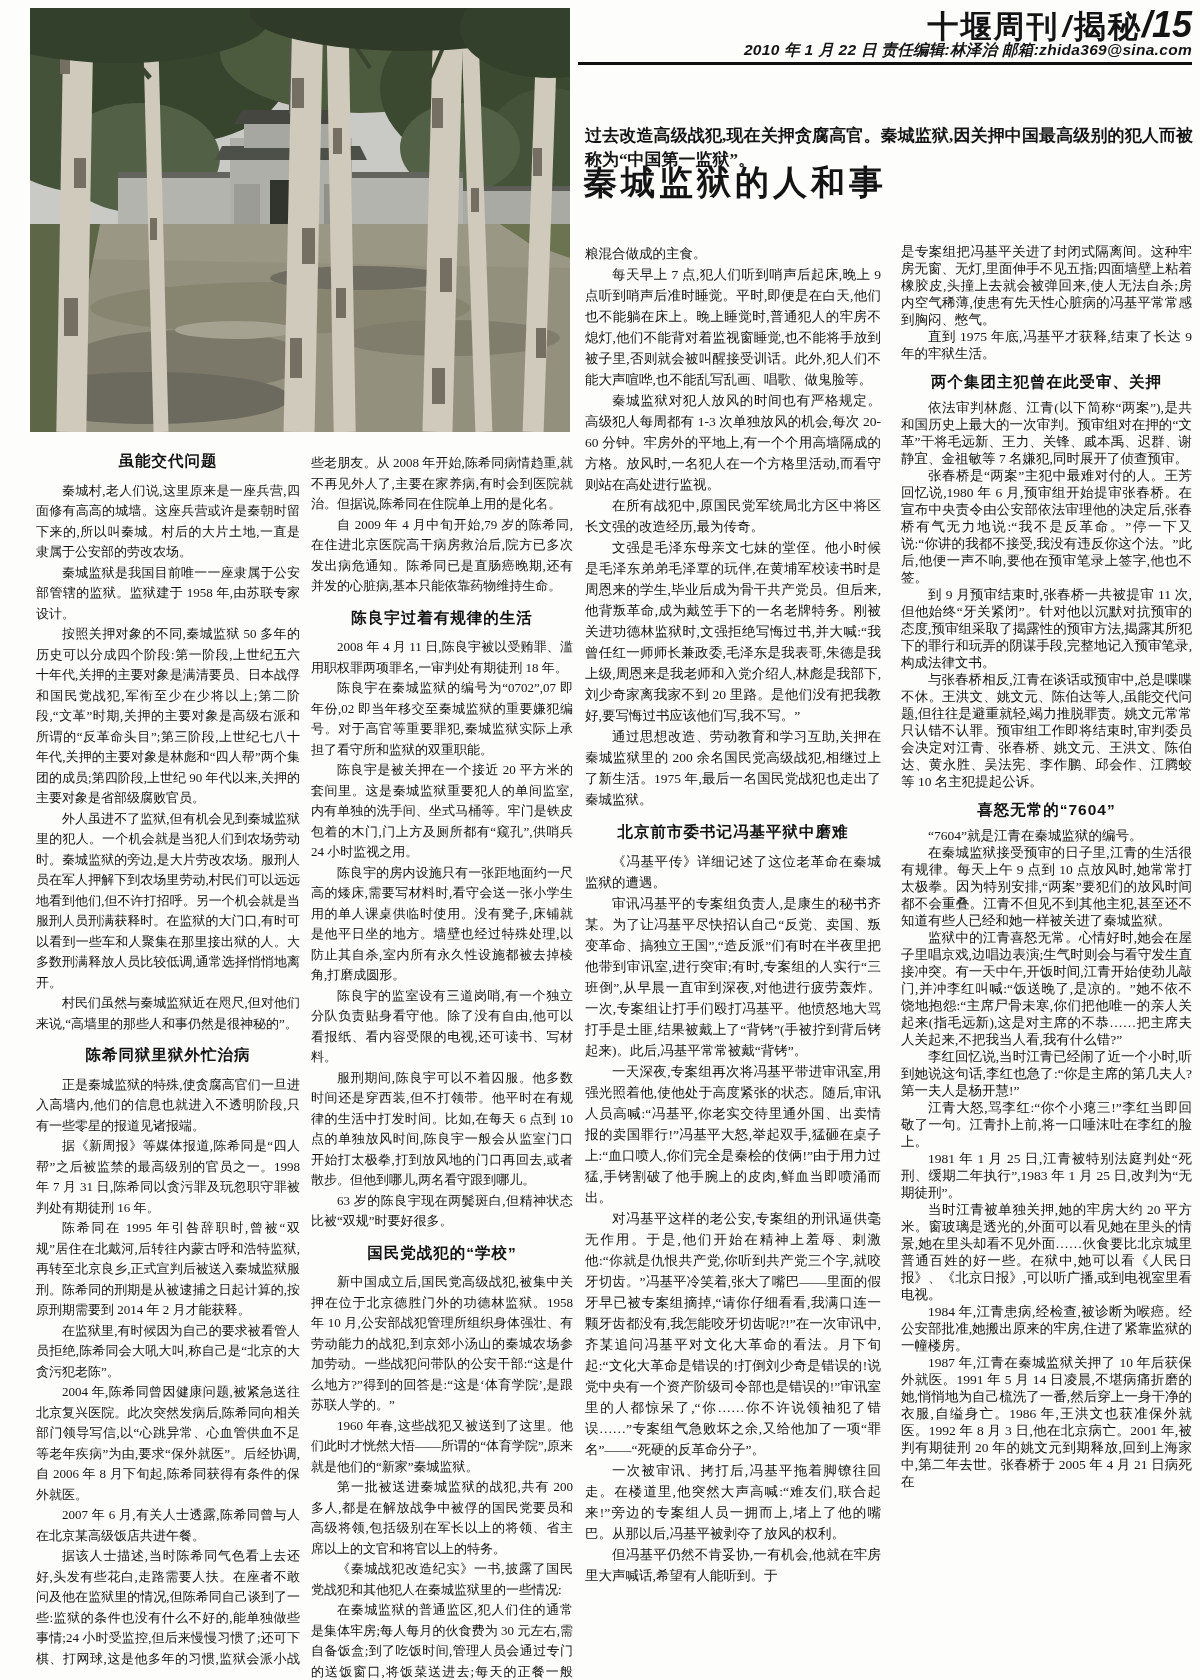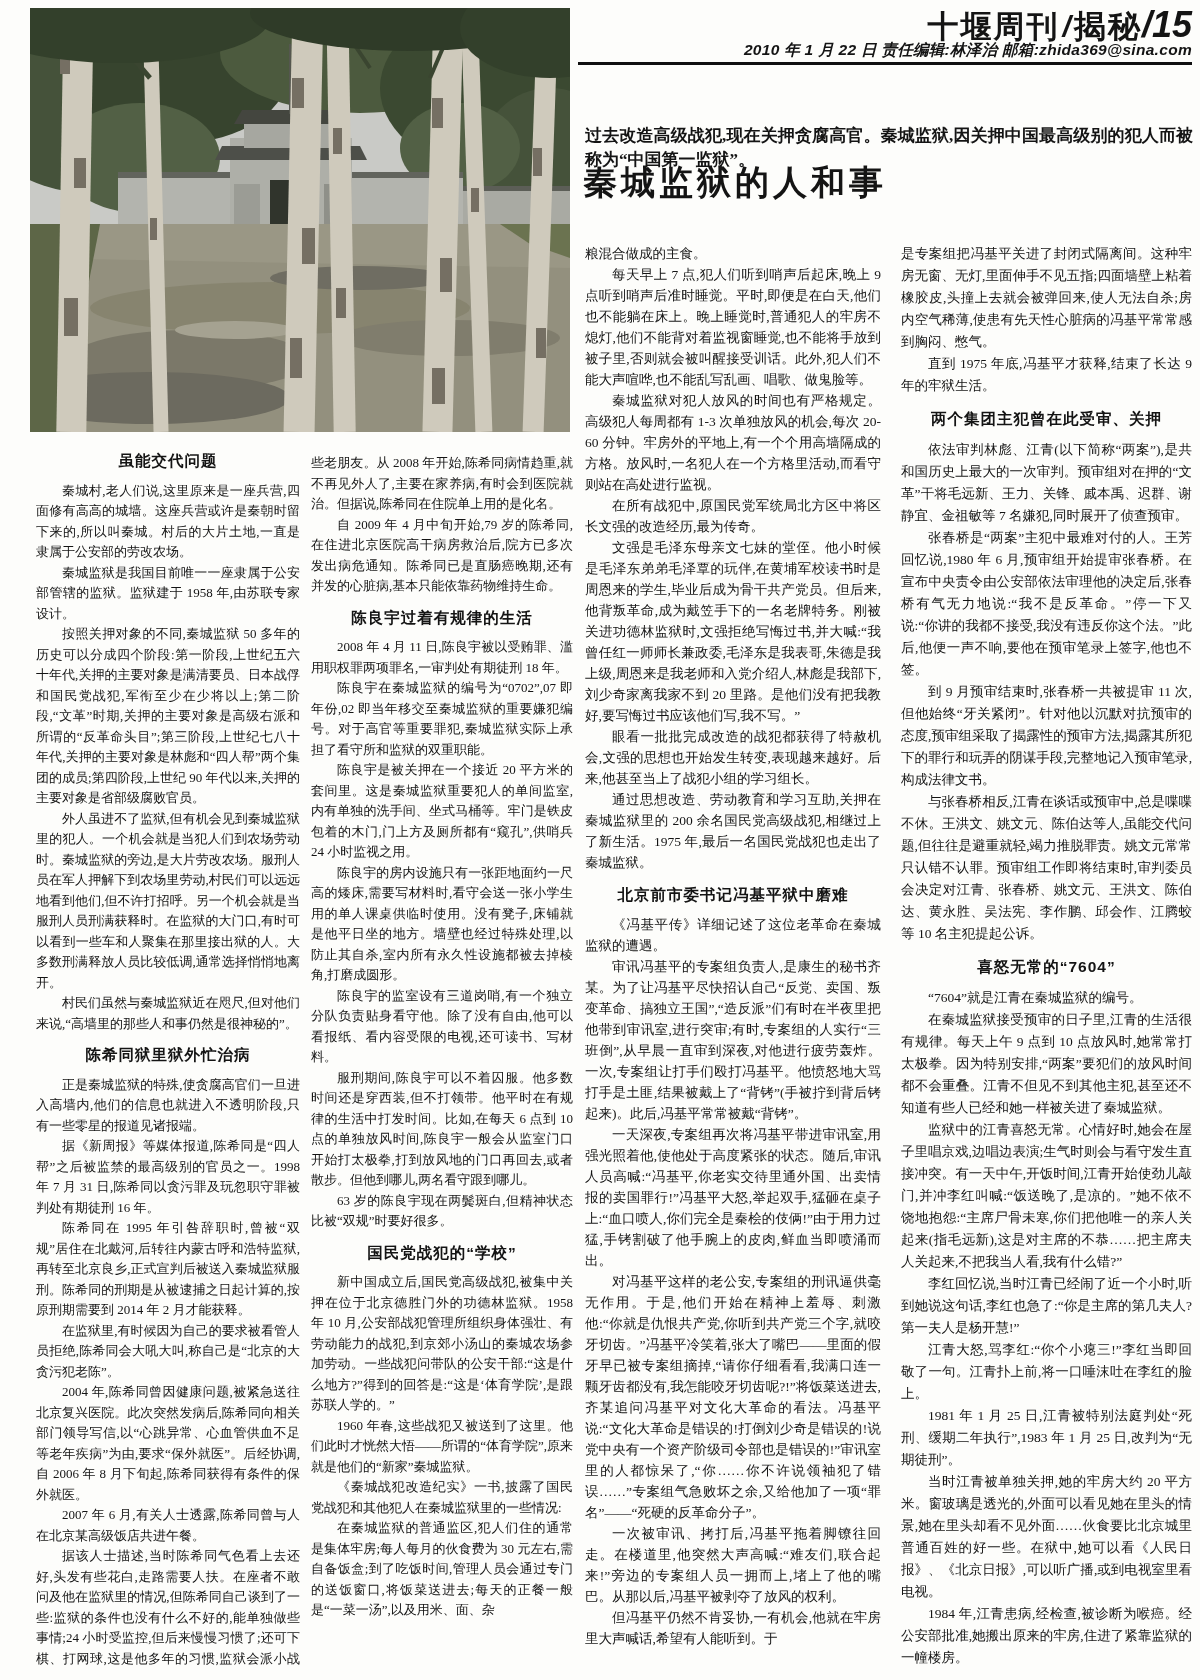--- a/index.html
+++ b/index.html
@@ -20,21 +20,21 @@
   
   .lede{position:absolute;left:585px;top:124px;width:608px;font-size:17px;line-height:24px;
         font-weight:600;text-align:justify;}
   .headline{position:absolute;left:583px;top:160px;width:610px;font-size:34px;font-weight:900;
             letter-spacing:4px;font-family:"Liberation Sans","DejaVu Sans",sans-serif;}
   
   .col{position:absolute;text-align:justify;overflow:hidden;}
   #colL1{left:36px;  top:440px;width:264px;height:1228px;font-size:13px;  line-height:20.5px;}
   #colL2{left:311px; top:440px;width:262px;height:1228px;font-size:13px;  line-height:20.5px;margin-top:13px;}
   #colA {left:585px; top:243px;width:296px;height:1428px;font-size:13.5px;line-height:21px;}
-  #colB {left:901px; top:243px;width:291px;height:1428px;font-size:13.5px;line-height:22px;}
+  #colB {left:901px; top:243px;width:291px;height:1428px;font-size:13.5px;line-height:17px;}
   .para{margin:0;text-indent:2em;}
   .para.cont{text-indent:0;}
   .sec-h{margin:11px 0 9px;text-align:center;font-size:15.5px;font-weight:900;text-indent:0;
          font-family:"Liberation Sans","DejaVu Sans",sans-serif;letter-spacing:1px;}
 </style>
 </head>
 <body>
 
 <div id="page">
 
@@ -147,36 +147,36 @@
       <p class="para">2008 年 4 月 11 日,陈良宇被以受贿罪、滥用职权罪两项罪名,一审判处有期徒刑 18 年。</p>
       <p class="para">陈良宇在秦城监狱的编号为“0702”,07 即年份,02 即当年移交至秦城监狱的重要嫌犯编号。对于高官等重要罪犯,秦城监狱实际上承担了看守所和监狱的双重职能。</p>
       <p class="para">陈良宇是被关押在一个接近 20 平方米的套间里。这是秦城监狱重要犯人的单间监室,内有单独的洗手间、坐式马桶等。牢门是铁皮包着的木门,门上方及厕所都有“窥孔”,供哨兵 24 小时监视之用。</p>
       <p class="para">陈良宇的房内设施只有一张距地面约一尺高的矮床,需要写材料时,看守会送一张小学生用的单人课桌供临时使用。没有凳子,床铺就是他平日坐的地方。墙壁也经过特殊处理,以防止其自杀,室内所有永久性设施都被去掉棱角,打磨成圆形。</p>
       <p class="para">陈良宇的监室设有三道岗哨,有一个独立分队负责贴身看守他。除了没有自由,他可以看报纸、看内容受限的电视,还可读书、写材料。</p>
       <p class="para">服刑期间,陈良宇可以不着囚服。他多数时间还是穿西装,但不打领带。他平时在有规律的生活中打发时间。比如,在每天 6 点到 10 点的单独放风时间,陈良宇一般会从监室门口开始打太极拳,打到放风地的门口再回去,或者散步。但他到哪儿,两名看守跟到哪儿。</p>
       <p class="para">63 岁的陈良宇现在两鬓斑白,但精神状态比被“双规”时要好很多。</p>
       <h3 class="sec-h">国民党战犯的“学校”</h3>
       <p class="para">新中国成立后,国民党高级战犯,被集中关押在位于北京德胜门外的功德林监狱。1958 年 10 月,公安部战犯管理所组织身体强壮、有劳动能力的战犯,到京郊小汤山的秦城农场参加劳动。一些战犯问带队的公安干部:“这是什么地方?”得到的回答是:“这是‘体育学院’,是跟苏联人学的。”</p>
       <p class="para">1960 年春,这些战犯又被送到了这里。他们此时才恍然大悟——所谓的“体育学院”,原来就是他们的“新家”秦城监狱。</p>
+      <p class="para">第一批被送进秦城监狱的战犯,共有 200 多人,都是在解放战争中被俘的国民党要员和高级将领,包括级别在军长以上的将领、省主席以上的文官和将官以上的特务。</p>
       <p class="para">《秦城战犯改造纪实》一书,披露了国民党战犯和其他犯人在秦城监狱里的一些情况:</p>
       <p class="para">在秦城监狱的普通监区,犯人们住的通常是集体牢房;每人每月的伙食费为 30 元左右,需自备饭盒;到了吃饭时间,管理人员会通过专门的送饭窗口,将饭菜送进去;每天的正餐一般是“一菜一汤”,以及用米、面、杂</p>
     </div>
   <div id="colA" class="col">
       <p class="para cont">粮混合做成的主食。</p>
       <p class="para">每天早上 7 点,犯人们听到哨声后起床,晚上 9 点听到哨声后准时睡觉。平时,即便是在白天,他们也不能躺在床上。晚上睡觉时,普通犯人的牢房不熄灯,他们不能背对着监视窗睡觉,也不能将手放到被子里,否则就会被叫醒接受训话。此外,犯人们不能大声喧哗,也不能乱写乱画、唱歌、做鬼脸等。</p>
       <p class="para">秦城监狱对犯人放风的时间也有严格规定。高级犯人每周都有 1-3 次单独放风的机会,每次 20-60 分钟。牢房外的平地上,有一个个用高墙隔成的方格。放风时,一名犯人在一个方格里活动,而看守则站在高处进行监视。</p>
       <p class="para">在所有战犯中,原国民党军统局北方区中将区长文强的改造经历,最为传奇。</p>
       <p class="para">文强是毛泽东母亲文七妹的堂侄。他小时候是毛泽东弟弟毛泽覃的玩伴,在黄埔军校读书时是周恩来的学生,毕业后成为骨干共产党员。但后来,他背叛革命,成为戴笠手下的一名老牌特务。刚被关进功德林监狱时,文强拒绝写悔过书,并大喊:“我曾任红一师师长兼政委,毛泽东是我表哥,朱德是我上级,周恩来是我老师和入党介绍人,林彪是我部下,刘少奇家离我家不到 20 里路。是他们没有把我教好,要写悔过书应该他们写,我不写。”</p>
-      <p class="para">眼看一批批完成改造的战犯都获得了特赦机会,文强的思想也开始发生转变,表现越来越好。后来,他甚至当上了战犯小组的学习组长。</p>
       <p class="para">通过思想改造、劳动教育和学习互助,关押在秦城监狱里的 200 余名国民党高级战犯,相继过上了新生活。1975 年,最后一名国民党战犯也走出了秦城监狱。</p>
       <h3 class="sec-h">北京前市委书记冯基平狱中磨难</h3>
       <p class="para">《冯基平传》详细记述了这位老革命在秦城监狱的遭遇。</p>
       <p class="para">审讯冯基平的专案组负责人,是康生的秘书齐某。为了让冯基平尽快招认自己“反党、卖国、叛变革命、搞独立王国”,“造反派”们有时在半夜里把他带到审讯室,进行突审;有时,专案组的人实行“三班倒”,从早晨一直审到深夜,对他进行疲劳轰炸。一次,专案组让打手们殴打冯基平。他愤怒地大骂打手是土匪,结果被戴上了“背铐”(手被拧到背后铐起来)。此后,冯基平常常被戴“背铐”。</p>
       <p class="para">一天深夜,专案组再次将冯基平带进审讯室,用强光照着他,使他处于高度紧张的状态。随后,审讯人员高喊:“冯基平,你老实交待里通外国、出卖情报的卖国罪行!”冯基平大怒,举起双手,猛砸在桌子上:“血口喷人,你们完全是秦桧的伎俩!”由于用力过猛,手铐割破了他手腕上的皮肉,鲜血当即喷涌而出。</p>
-      <p class="para">对冯基平这样的老公安,专案组的刑讯逼供毫无作用。于是,他们开始在精神上羞辱、刺激他:“你就是仇恨共产党,你听到共产党三个字,就咬牙切齿。”冯基平冷笑着,张大了嘴巴——里面的假牙早已被专案组摘掉,“请你仔细看看,我满口连一颗牙齿都没有,我怎能咬牙切齿呢?!”将饭菜送进去,齐某追问冯基平对文化大革命的看法。冯基平说:“文化大革命是错误的!打倒刘少奇是错误的!说党中央有一个资产阶级司令部也是错误的!”审讯室里的人都惊呆了,“你……你不许说领袖犯了错误……”专案组气急败坏之余,又给他加了一项“罪名”——“死硬的反革命分子”。</p>
+      <p class="para">对冯基平这样的老公安,专案组的刑讯逼供毫无作用。于是,他们开始在精神上羞辱、刺激他:“你就是仇恨共产党,你听到共产党三个字,就咬牙切齿。”冯基平冷笑着,张大了嘴巴——里面的假牙早已被专案组摘掉,“请你仔细看看,我满口连一颗牙齿都没有,我怎能咬牙切齿呢?!”在一次审讯中,齐某追问冯基平对文化大革命的看法。月下旬起:“文化大革命是错误的!打倒刘少奇是错误的!说党中央有一个资产阶级司令部也是错误的!”审讯室里的人都惊呆了,“你……你不许说领袖犯了错误……”专案组气急败坏之余,又给他加了一项“罪名”——“死硬的反革命分子”。</p>
       <p class="para">一次被审讯、拷打后,冯基平拖着脚镣往回走。在楼道里,他突然大声高喊:“难友们,联合起来!”旁边的专案组人员一拥而上,堵上了他的嘴巴。从那以后,冯基平被剥夺了放风的权利。</p>
       <p class="para">但冯基平仍然不肯妥协,一有机会,他就在牢房里大声喊话,希望有人能听到。于</p>
     </div>
   <div id="colB" class="col">
       <p class="para cont">是专案组把冯基平关进了封闭式隔离间。这种牢房无窗、无灯,里面伸手不见五指;四面墙壁上粘着橡胶皮,头撞上去就会被弹回来,使人无法自杀;房内空气稀薄,使患有先天性心脏病的冯基平常常感到胸闷、憋气。</p>
       <p class="para">直到 1975 年底,冯基平才获释,结束了长达 9 年的牢狱生活。</p>
       <h3 class="sec-h">两个集团主犯曾在此受审、关押</h3>
       <p class="para">依法审判林彪、江青(以下简称“两案”),是共和国历史上最大的一次审判。预审组对在押的“文革”干将毛远新、王力、关锋、戚本禹、迟群、谢静宜、金祖敏等 7 名嫌犯,同时展开了侦查预审。</p>
       <p class="para">张春桥是“两案”主犯中最难对付的人。王芳回忆说,1980 年 6 月,预审组开始提审张春桥。在宣布中央责令由公安部依法审理他的决定后,张春桥有气无力地说:“我不是反革命。”停一下又说:“你讲的我都不接受,我没有违反你这个法。”此后,他便一声不响,要他在预审笔录上签字,他也不签。</p>
       <p class="para">到 9 月预审结束时,张春桥一共被提审 11 次,但他始终“牙关紧闭”。针对他以沉默对抗预审的态度,预审组采取了揭露性的预审方法,揭露其所犯下的罪行和玩弄的阴谋手段,完整地记入预审笔录,构成法律文书。</p>

